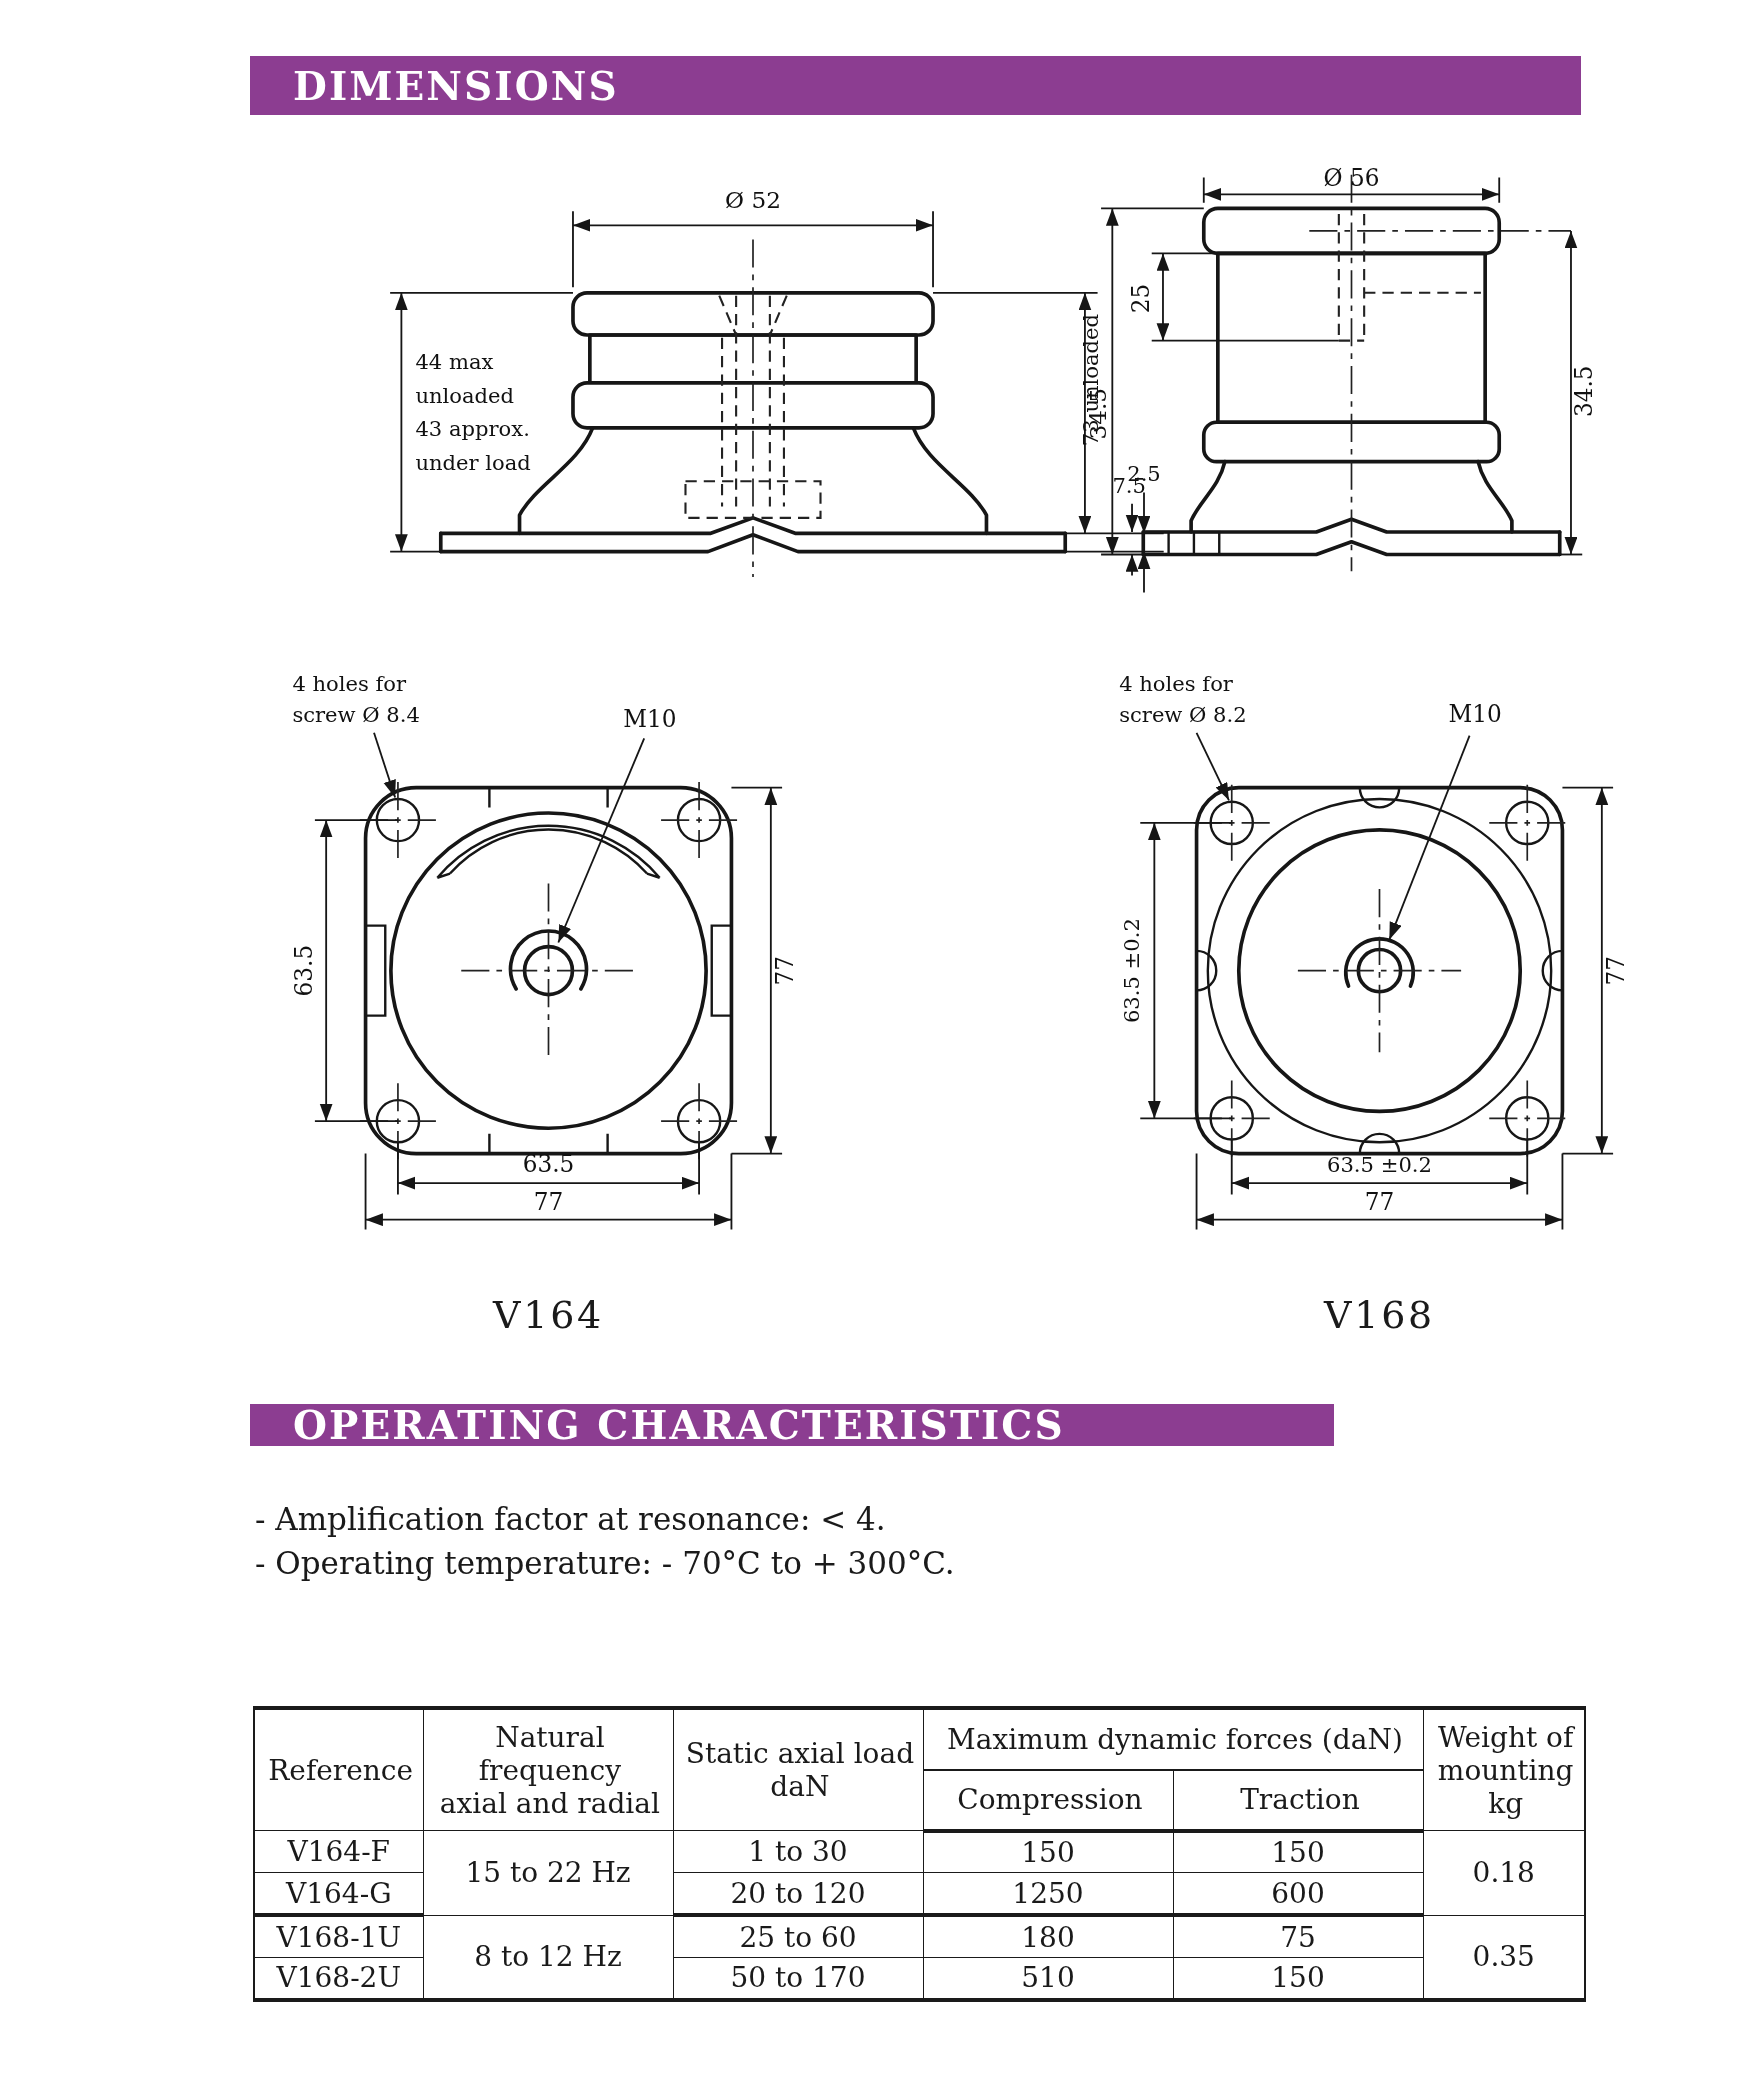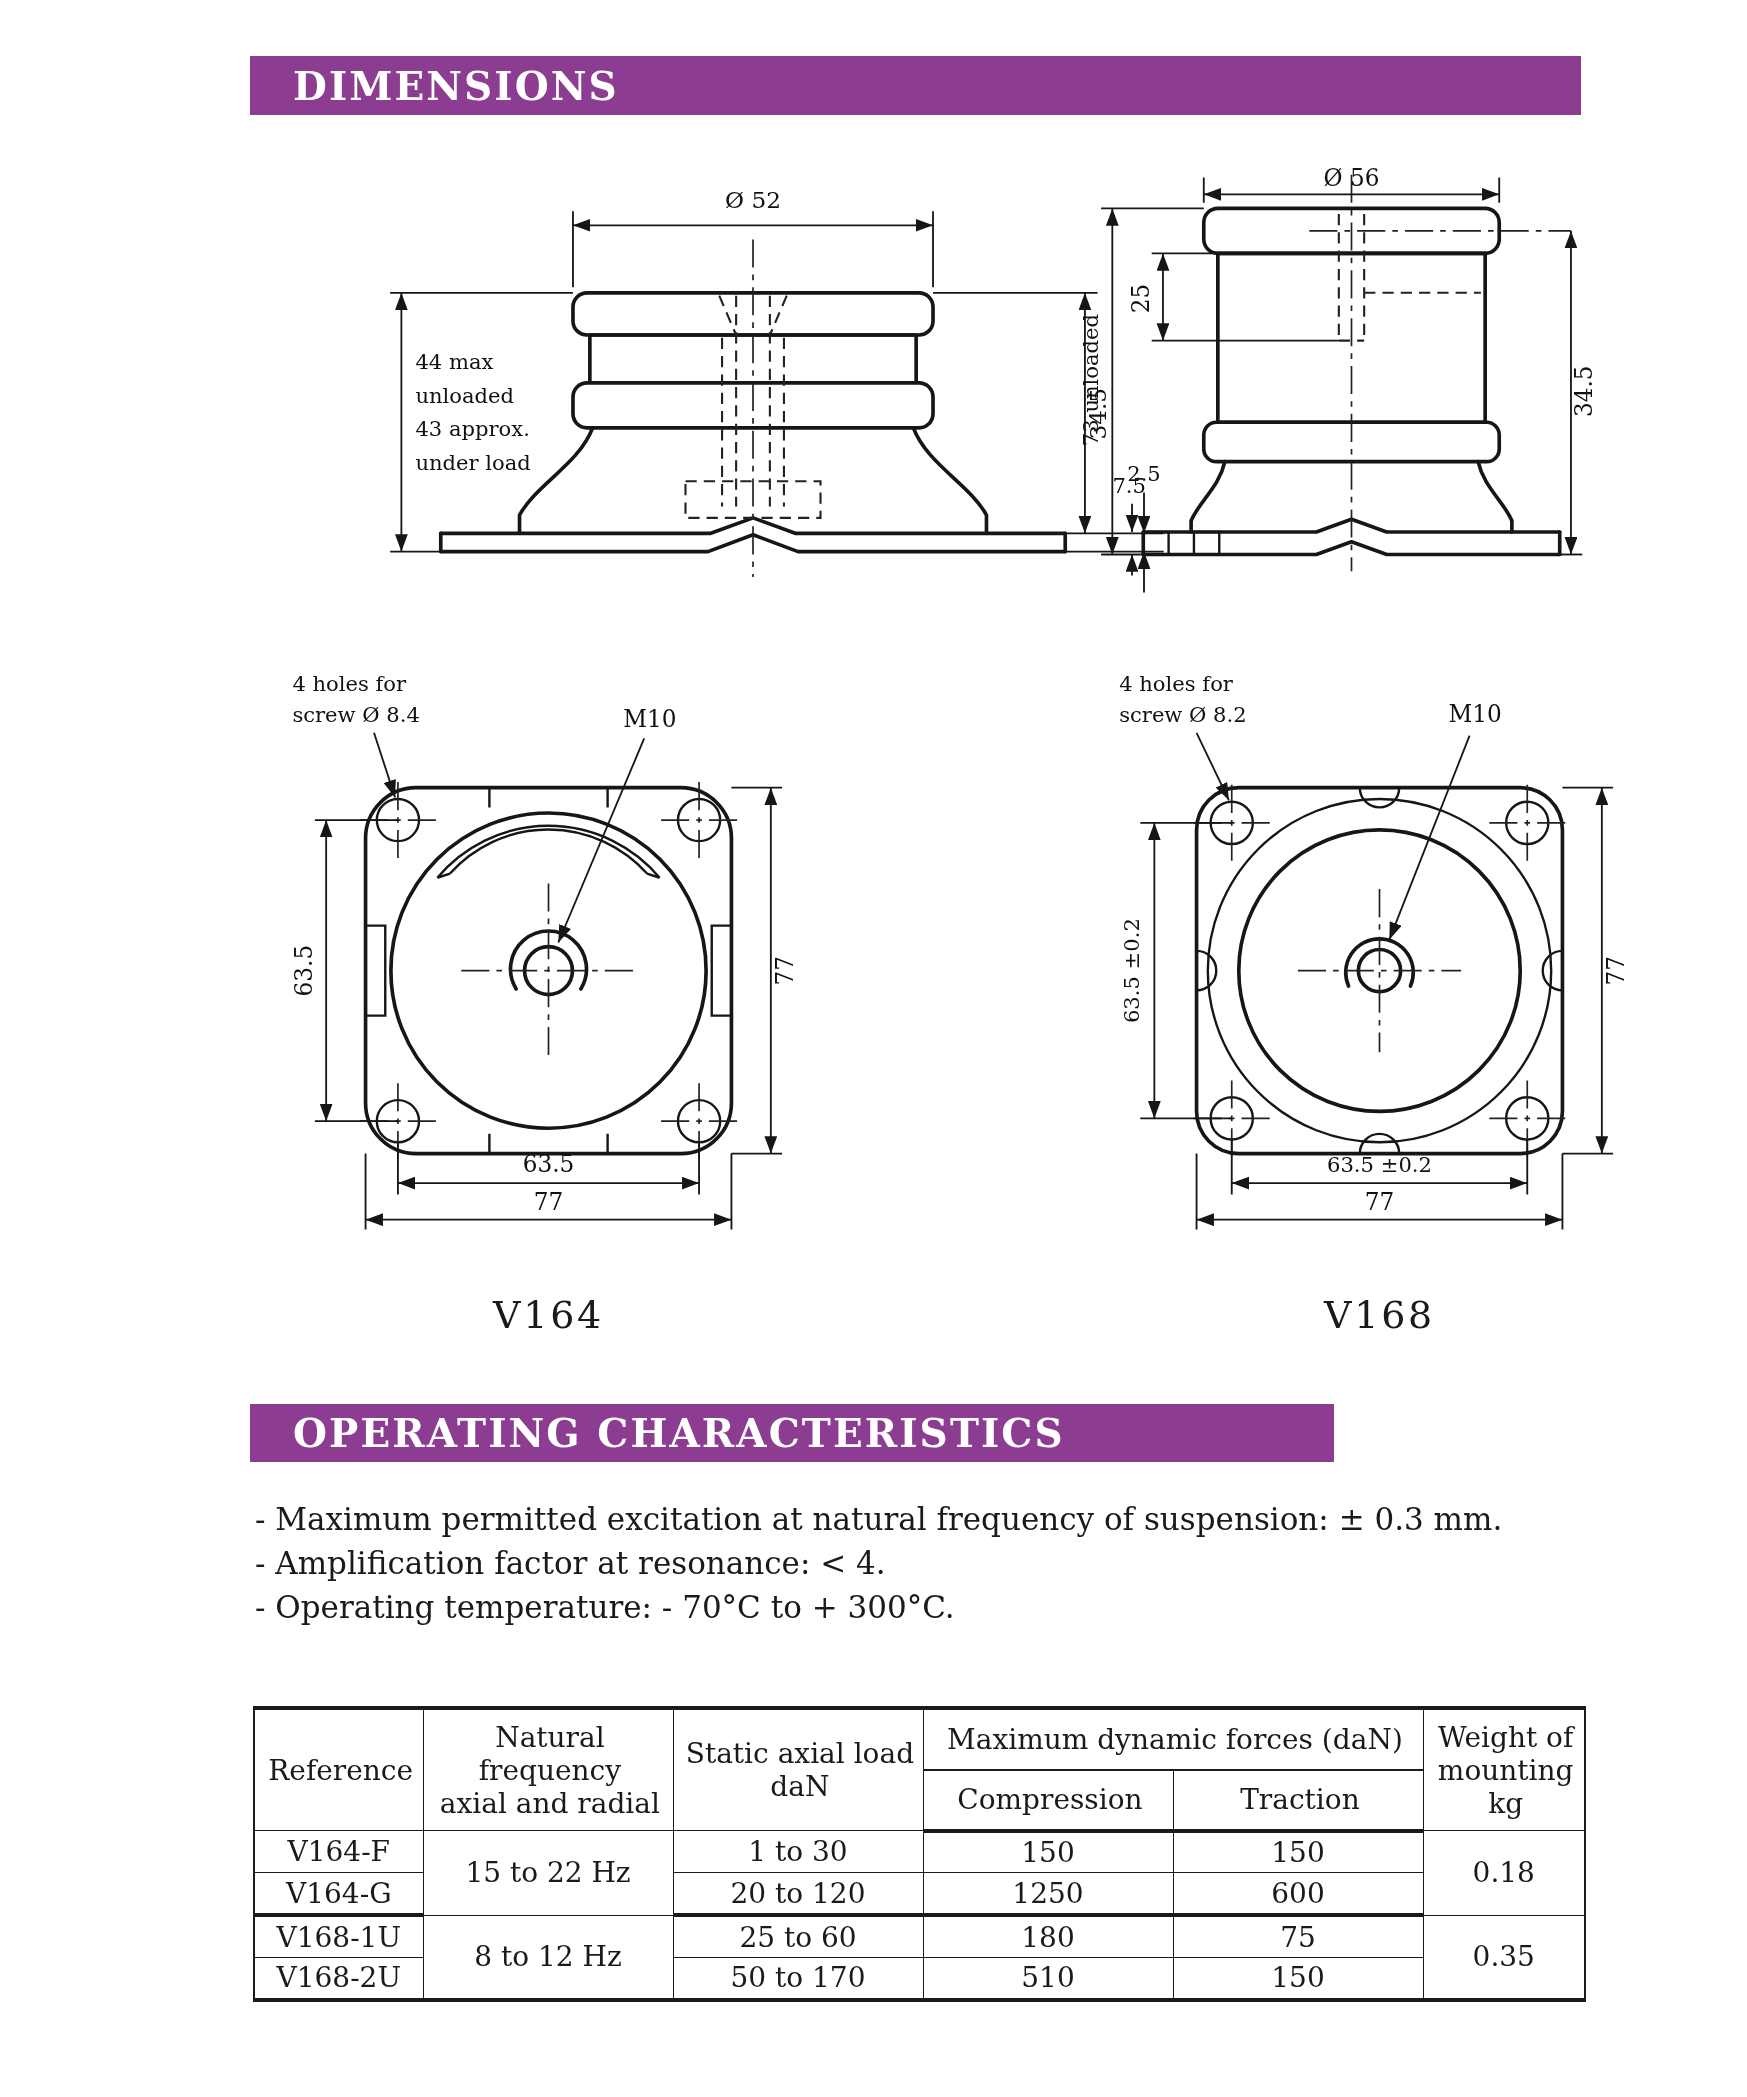--- a/index.html
+++ b/index.html
@@ -1,21 +1,21 @@
 <!DOCTYPE html>
 <html style="font-size:11.3px"><head>
 <meta charset="utf-8">
 <style>
   html,body{margin:0;padding:0;background:#e8e8e8;}
   .page{position:relative;width:1747px;height:2097px;background:#ffffff;
         font-family:"DejaVu Serif",serif;color:#1a1a1a;overflow:hidden;}
   .bar{position:absolute;background:#8C3D91;color:#fff;display:flex;align-items:center;
        box-sizing:border-box;padding-left:43px;font-weight:bold;font-size:39px;letter-spacing:2.1px;}
   #bar-dimensions{left:250px;top:56px;width:1331px;height:59px;}
-  #bar-operating{left:250px;top:1404px;width:1084px;height:58px;}
+  #bar-operating{left:250px;top:1404px;width:1084px;height:42px;}
   .drawing{position:absolute;}
   .model-label{position:absolute;top:1293px;font-size:38px;font-weight:normal;letter-spacing:2.8px;text-align:center;}
   #label-v164{left:281px;width:535px;}
   #label-v168{left:1112px;width:535px;}
   .bullets{position:absolute;left:255px;top:1497px;width:1337px;font-size:31px;line-height:44px;}
   .bullets div{white-space:nowrap;}
   
   .spec-table{position:absolute;left:253px;top:1706px;width:1330px;border-collapse:collapse;
               table-layout:fixed;font-size:28px;text-align:center;
               border:2.1px solid #1a1a1a;border-top-width:4.2px;border-bottom-width:4.2px;}
@@ -247,21 +247,20 @@
   </svg>
 
   <div class="model-label" id="label-v164">V164</div>
   <div class="model-label" id="label-v168">V168</div>
 
   <div class="bar" id="bar-operating" style="background: rgb(140, 61, 145);">
     <span>OPERATING CHARACTERISTICS</span>
   </div>
 
   <div class="bullets">
-    <div>- Maximum permitted excitation at natural frequency of suspension: ± 0.3 mm.</div>
     <div>- Amplification factor at resonance: &lt; 4.</div>
     <div>- Operating temperature: - 70°C to + 300°C.</div>
   </div>
 
   <table class="spec-table">
     <colgroup>
       <col style="width:169px">
         <col style="width:250px">
         <col style="width:250px">
       <col style="width:250px">

